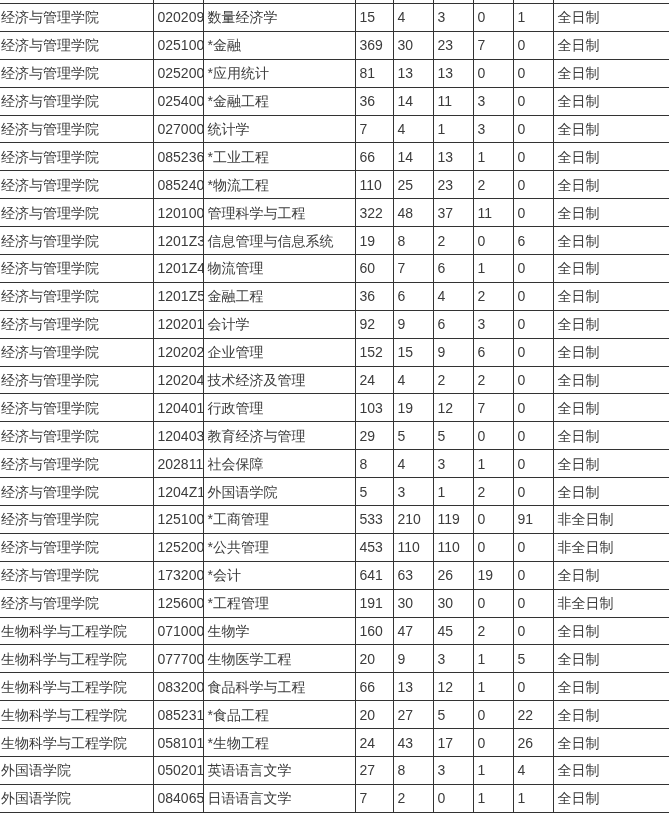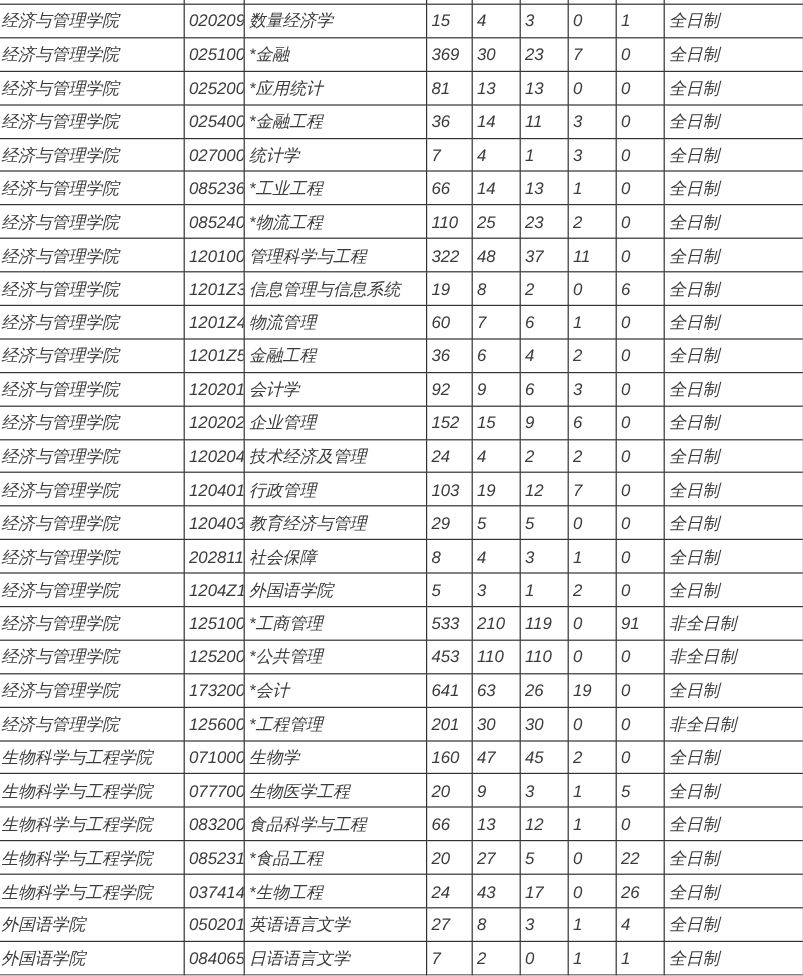--- a/index.html
+++ b/index.html
@@ -15,21 +15,20 @@
     width: 669px;
     height: 813px;
     overflow: hidden;
     background: var(--bg-color);
     font-family: "Liberation Sans", "DejaVu Sans", sans-serif;
   }
   table {
     border-collapse: collapse;
     table-layout: fixed;
     width: 669px;
-    font-style: italic;
   }
   td {
     border: 1px solid var(--border-color);
     font-size: 14px;
     line-height: 1;
     color: var(--text-color);
     padding: 0 2px 0 4px;
     height: 26.9px;
     vertical-align: middle;
     white-space: nowrap;
@@ -302,21 +301,21 @@
         <td>63</td>
         <td>26</td>
         <td>19</td>
         <td>0</td>
         <td>全日制</td>
       </tr>
       <tr>
         <td>经济与管理学院</td>
         <td>125600</td>
         <td>*工程管理</td>
-        <td>201</td>
+        <td>191</td>
         <td>30</td>
         <td>30</td>
         <td>0</td>
         <td>0</td>
         <td>非全日制</td>
       </tr>
       <tr>
         <td>生物科学与工程学院</td>
         <td>071000</td>
         <td>生物学</td>
@@ -355,21 +354,21 @@
         <td>*食品工程</td>
         <td>20</td>
         <td>27</td>
         <td>5</td>
         <td>0</td>
         <td>22</td>
         <td>全日制</td>
       </tr>
       <tr>
         <td>生物科学与工程学院</td>
-        <td>037414</td>
+        <td>058101</td>
         <td>*生物工程</td>
         <td>24</td>
         <td>43</td>
         <td>17</td>
         <td>0</td>
         <td>26</td>
         <td>全日制</td>
       </tr>
       <tr>
         <td>外国语学院</td>

